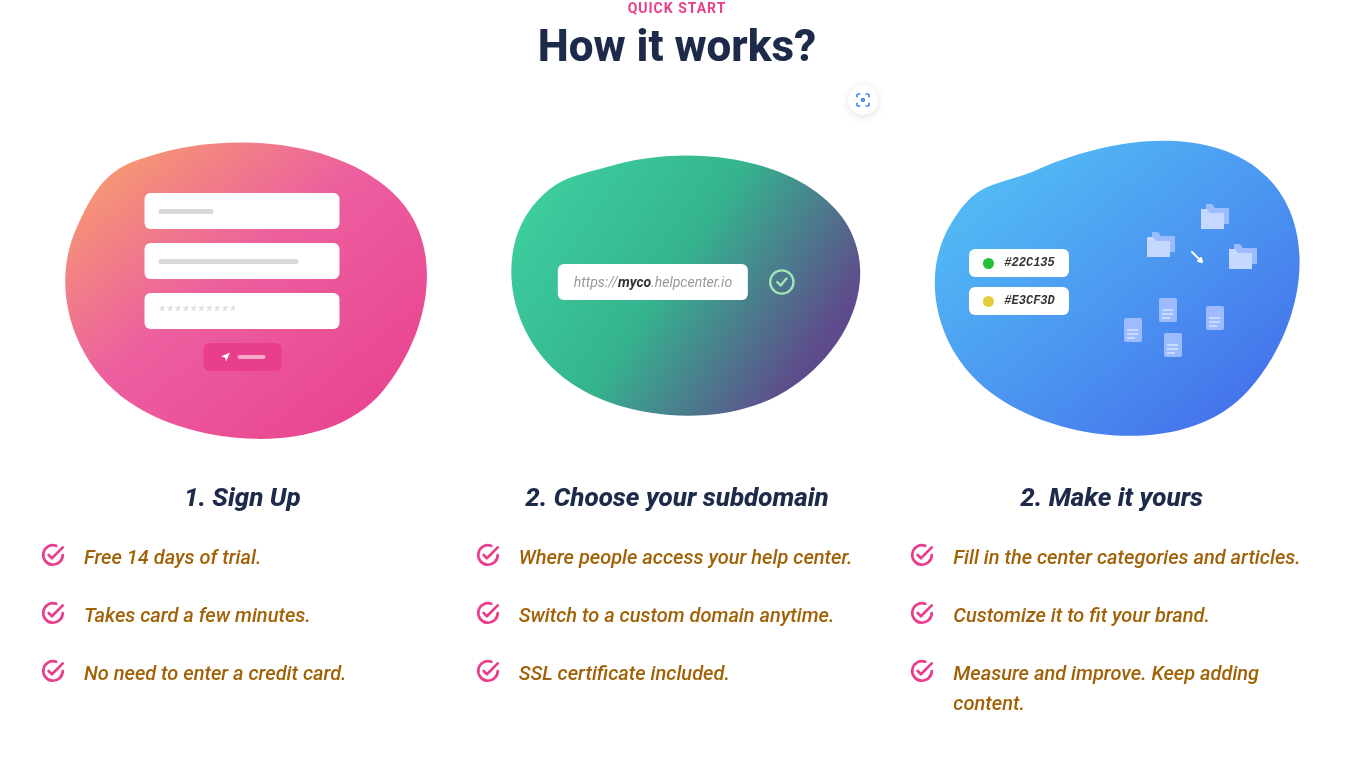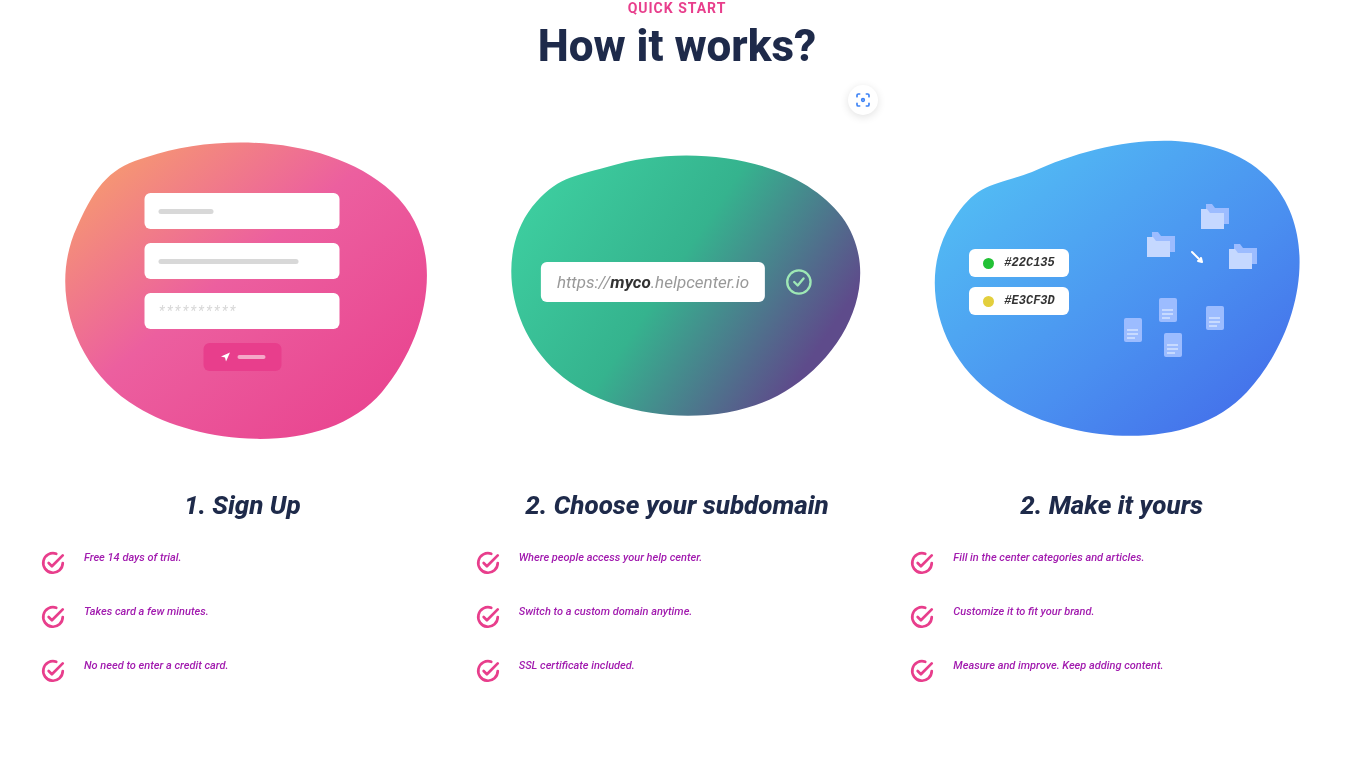--- a/index.html
+++ b/index.html
@@ -59,42 +59,42 @@
   height: 340px;
   display: flex;
   align-items: center;
   justify-content: center;
   position: relative;
 }
 .step-title {
   font-size: 26px;
   font-weight: 800;
   color: #1e2a4a;
-  margin-top: 38px;
+  margin-top: 30px;
   margin-bottom: 30px;
   text-align: center;
 }
 .bullets {
   width: 100%;
   list-style: none;
 }
 .bullets li {
   display: flex;
   align-items: flex-start;
   gap: 18px;
   margin-bottom: 28px;
 }
 .bullet-icon {
   flex-shrink: 0;
   width: 26px;
   height: 26px;
 }
 .bullet-text {
-  color: #a21caf;
-  font-size: 11px;
+  color: #a16207;
+  font-size: 20px;
   line-height: 1.5;
   font-weight: 500;
 }
 
 .form-fields {
   position: absolute;
   top: 50%;
   left: 50%;
   transform: translate(-50%, -50%);
   display: flex;
@@ -144,21 +144,21 @@
   left: 50%;
   transform: translate(-50%, -50%);
   display: flex;
   align-items: center;
   gap: 20px;
 }
 .domain-box {
   background: #fff;
   border-radius: 6px;
   padding: 10px 16px;
-  font-size: 17px;
+  font-size: 14px;
   color: #999;
   white-space: nowrap;
 }
 .domain-box .bold {
   font-weight: 700;
   color: #333;
 }
 
 .color-chips {
   position: absolute;

